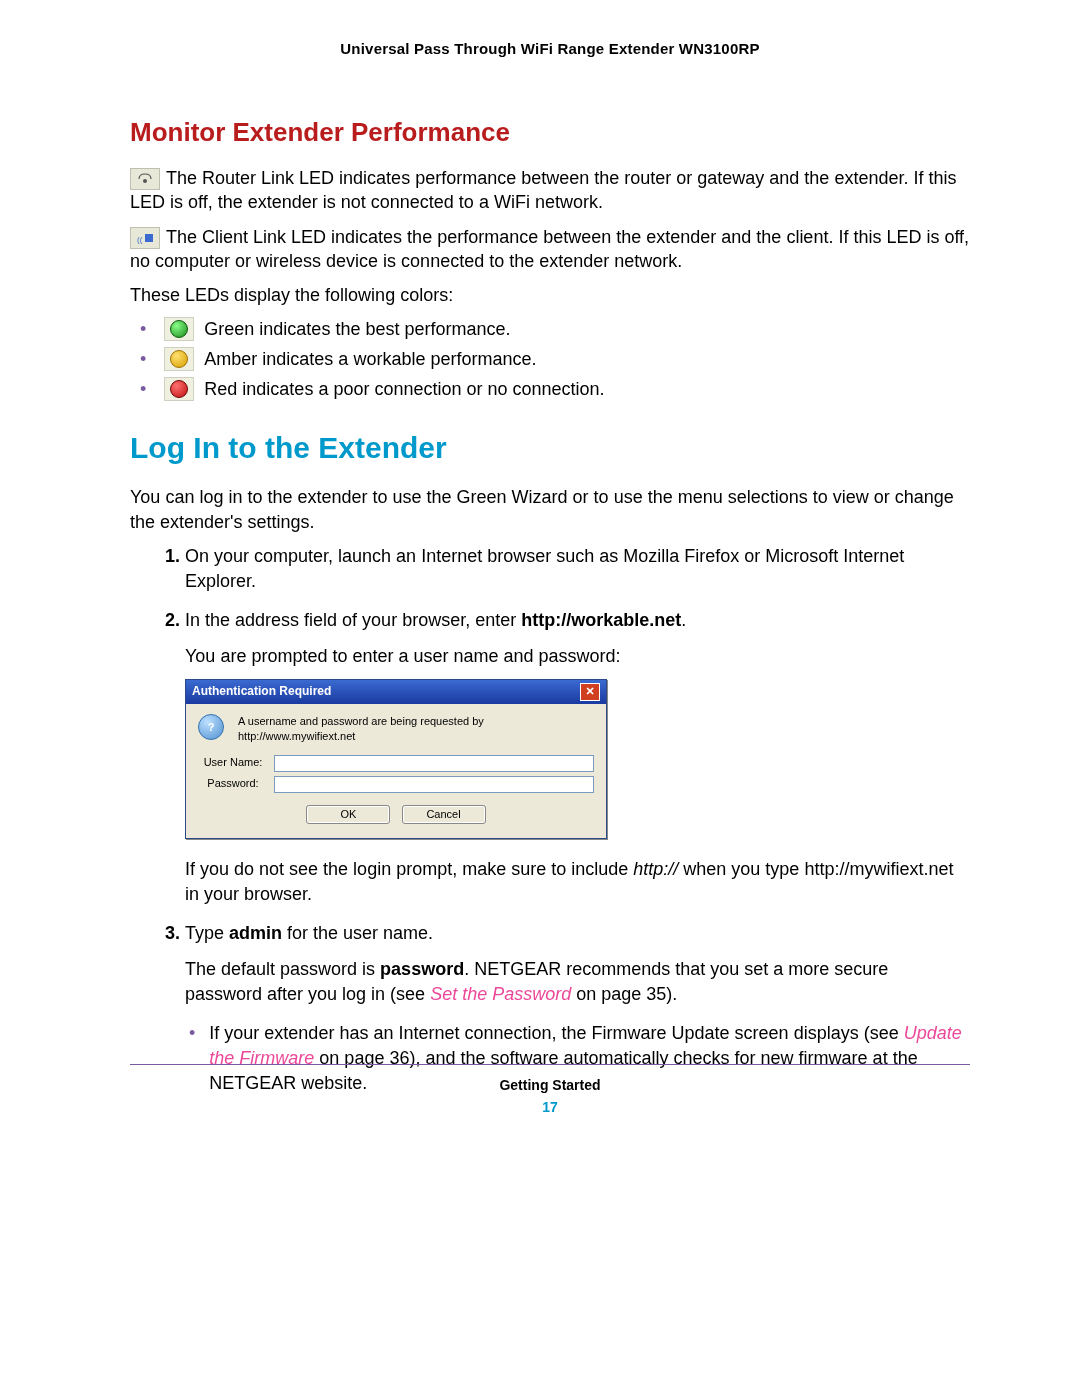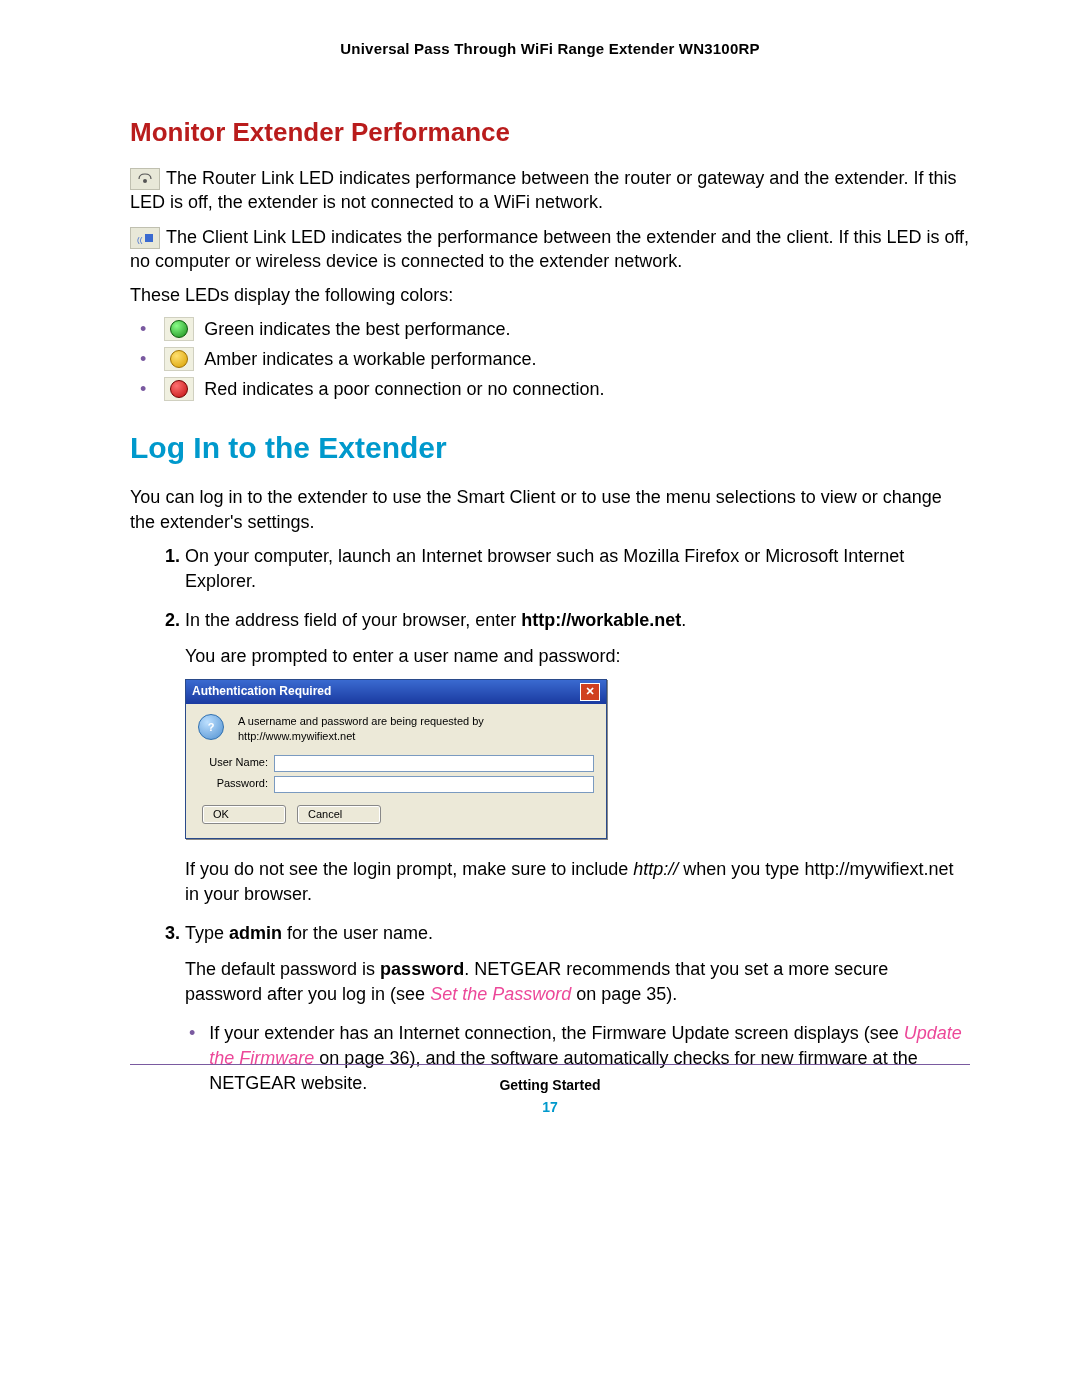--- a/index.html
+++ b/index.html
@@ -150,31 +150,31 @@
   }
   .dlg-msg-row { display:flex; align-items:flex-start; margin-bottom:10px; }
   .dlg-qicon {
     width: 24px; height: 24px; border-radius:50%;
     background: radial-gradient(circle at 35% 30%, #bde0ff, #5090d0);
     border: 1px solid #3070b0;
     color:#fff; font-weight:bold; text-align:center; line-height:24px;
     margin-right: 14px; flex:0 0 auto;
   }
   .dlg-field-row { display:flex; align-items:center; margin: 4px 0; }
-  .dlg-label { width: 70px; font-size: 11px; text-align: right; padding-right: 6px; }
+  .dlg-label { width: 70px; font-size: 11px; text-align: center; padding-right: 6px; }
   .dlg-input {
     flex: 1;
     height: 17px;
     border: 1px solid #7a9ac0;
     background: #fff;
     box-sizing: border-box;
     font-size: 11px;
     padding: 1px 4px;
   }
-  .dlg-buttons { padding: 8px 0 10px 0; }
+  .dlg-buttons { text-align:center; padding: 8px 0 10px 0; }
   .dlg-btn {
     display:inline-block;
     min-width: 62px;
     padding: 1px 10px;
     font-size: 11px;
     background: #ece9d8;
     border: 1px solid #888;
     border-radius: 3px;
     margin: 0 4px;
     box-shadow: inset 0 0 0 1px #fff;
@@ -242,21 +242,21 @@
       <span class="bullet-dot">•</span>
       <span class="led-circle-wrap">
           <span class="led-circle led-red"></span>
         </span>
       <span>Red indicates a poor connection or no connection.</span>
     </li>
   </ul>
 
   <h1 class="section-main">Log In to the Extender</h1>
 
-  <p class="body">You can log in to the extender to use the Smart Client or to use the menu selections to view or change the extender's settings.</p>
+  <p class="body">You can log in to the extender to use the Green Wizard or to use the menu selections to view or change the extender's settings.</p>
 
 
   <ol class="steps">
     <li>
       <span>On your computer, launch an Internet browser such as Mozilla Firefox or Microsoft Internet Explorer.</span>
     </li>
     <li>
       <span>In the address field of your browser, enter </span><b>http://workable.net</b><span>.</span>
       <p>You are prompted to enter a user name and password:</p>
 

